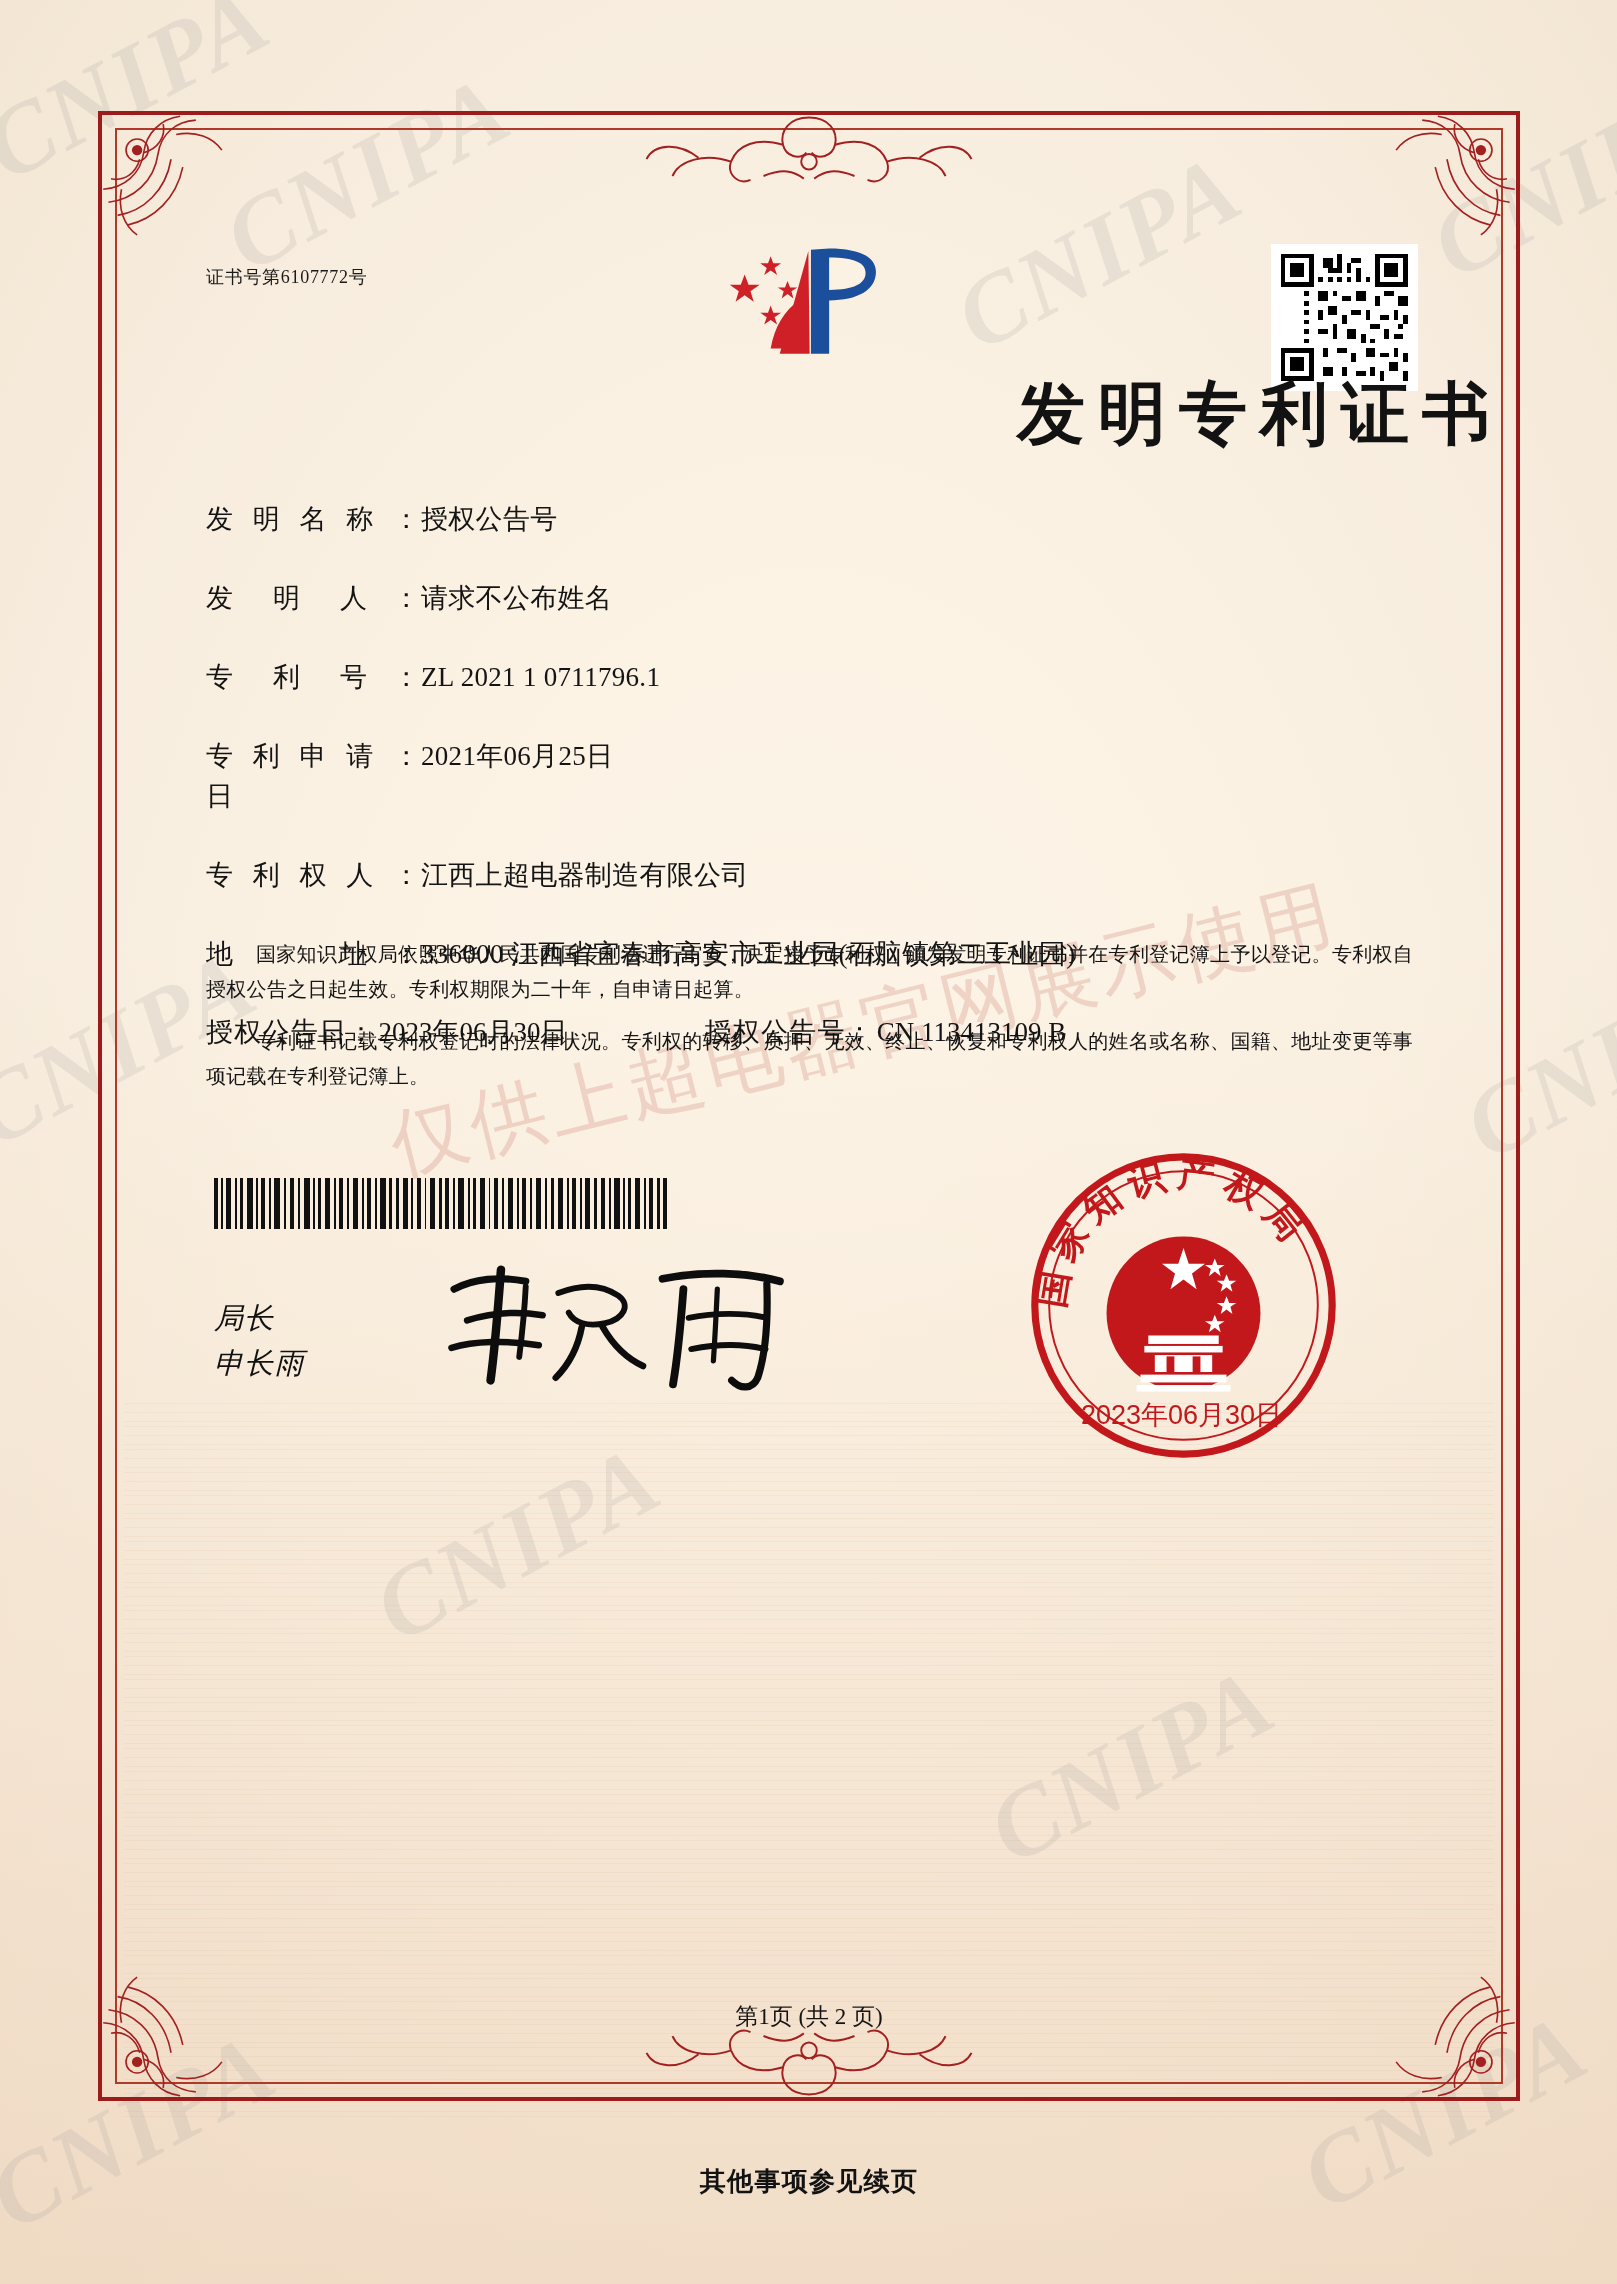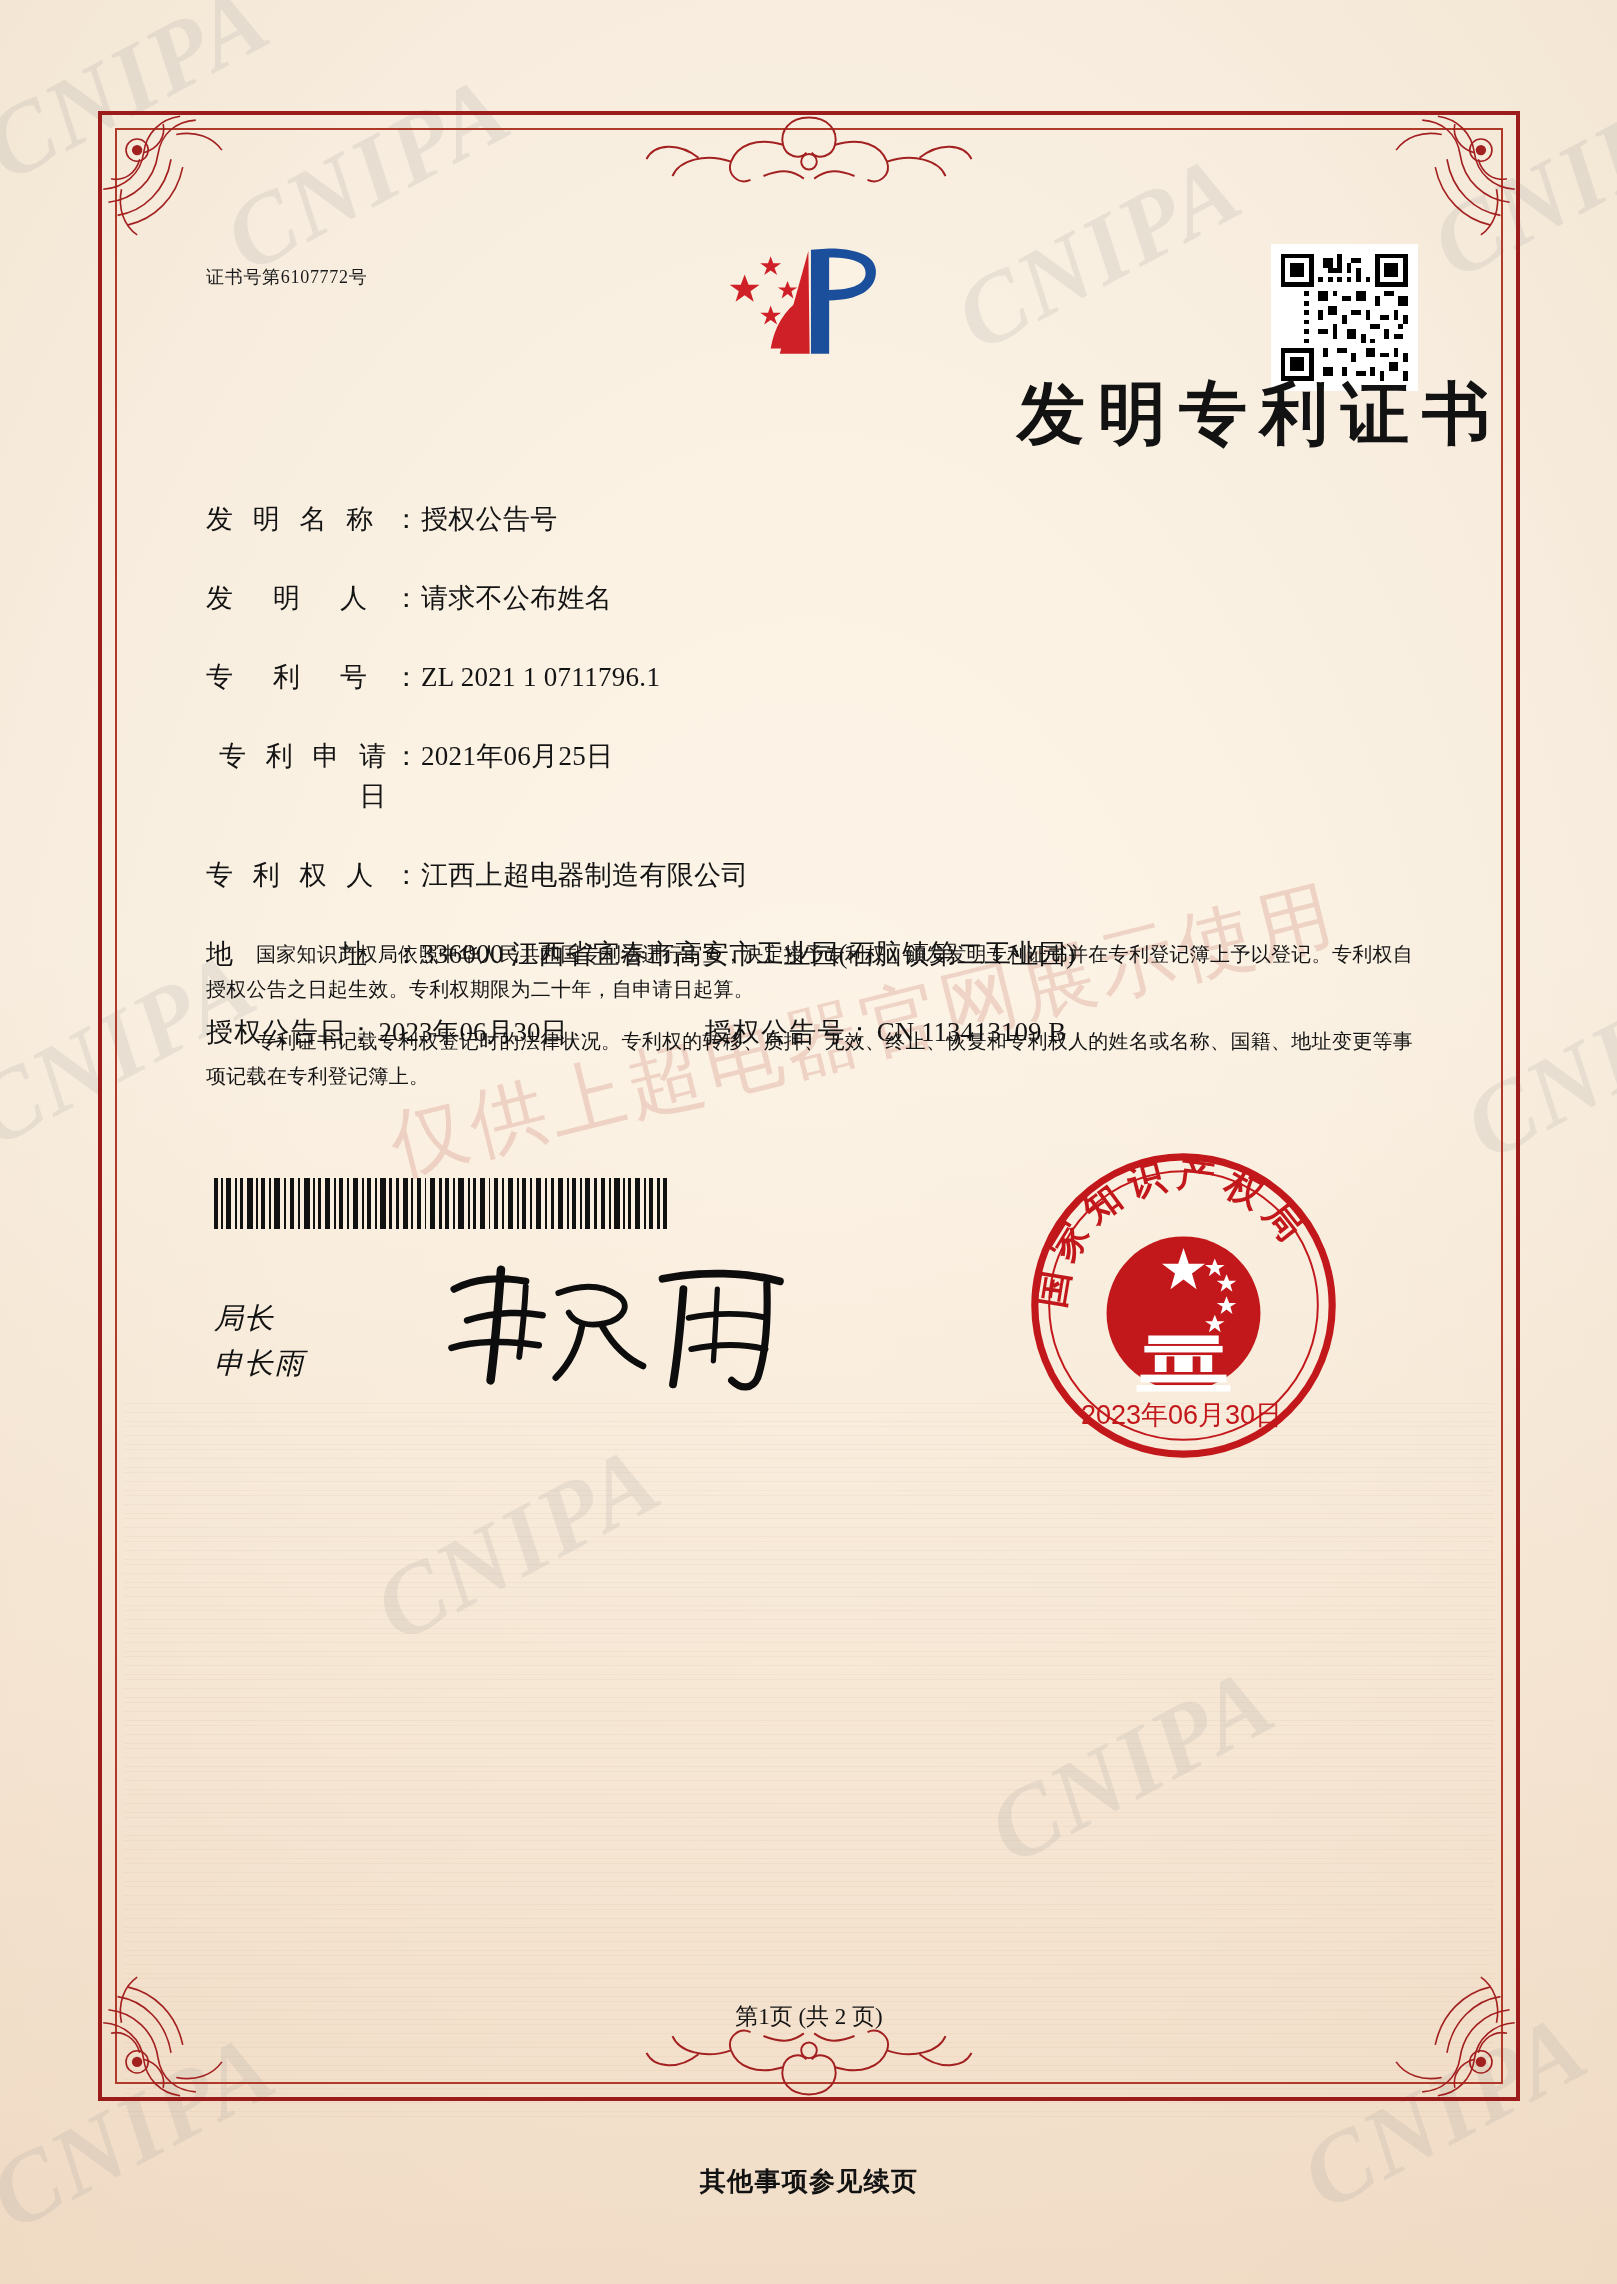--- a/index.html
+++ b/index.html
@@ -168,21 +168,20 @@
     font-size: 27px;
     color: #141414;
     line-height: 1.45;
   }
   .field-label {
     width: 215px;
     flex: 0 0 215px;
     display: flex;
     justify-content: space-between;
     letter-spacing: 0;
-    text-align: right;
   }
   .field-label .lbl-txt { letter-spacing: 6.5px; }
   .field-colon { margin-right: 1.3px; }
   .field-value {
     flex: 1 1 auto;
     letter-spacing: 0.3px;
   }
   .field-value.addr { max-width: 770px; }
 
   .row-inline {

